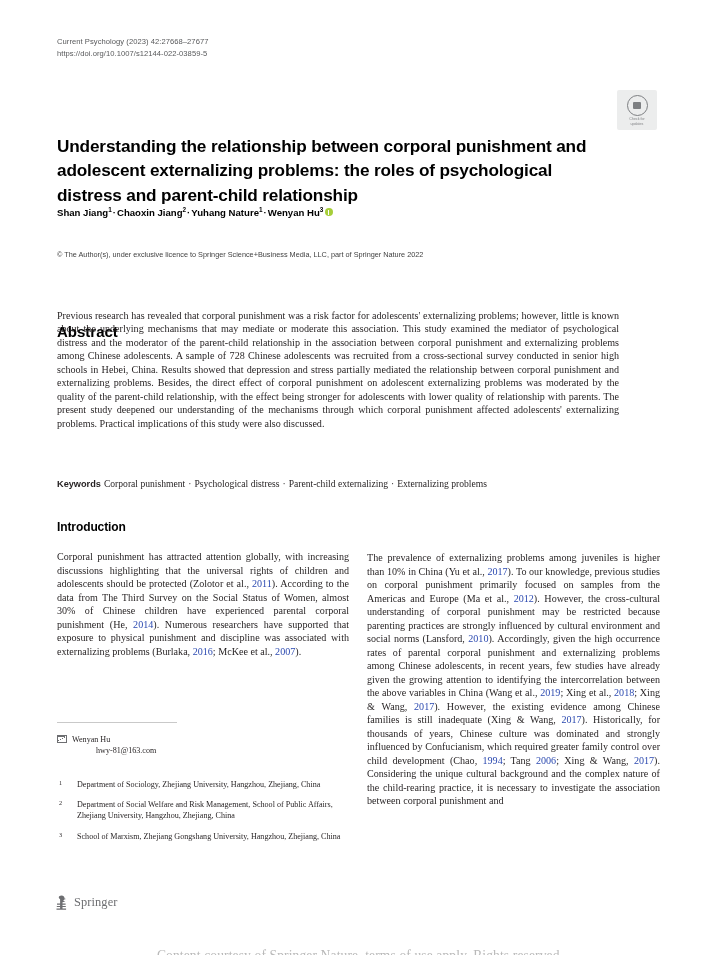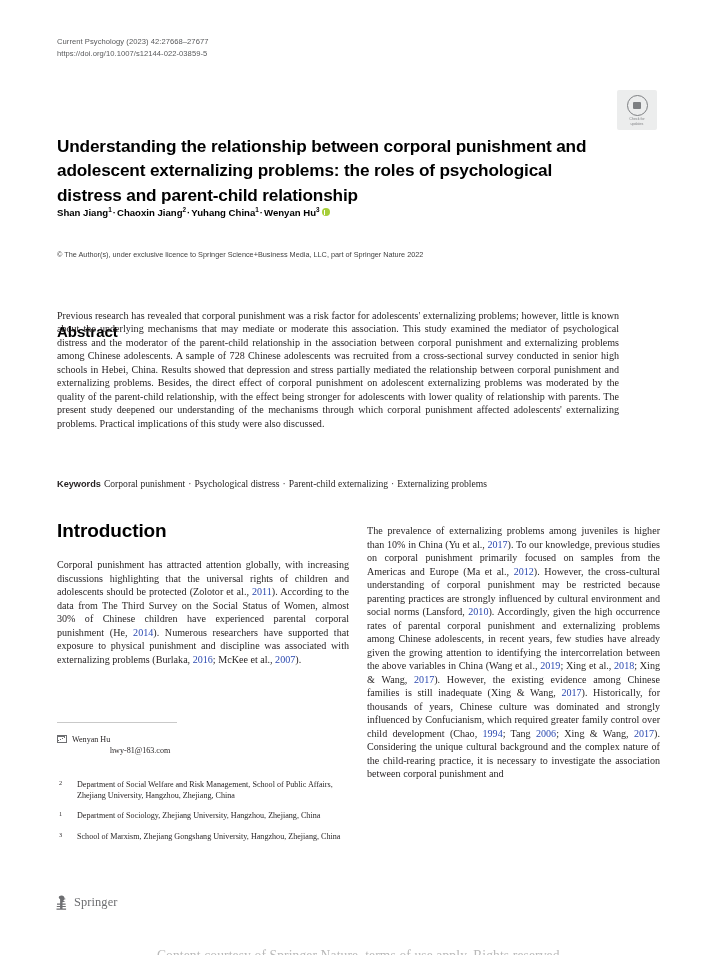--- a/index.html
+++ b/index.html
@@ -193,27 +193,27 @@
   
   .col-left {
     position: absolute;
     left: 57px;
     top: 520px;
     width: 292px;
   }
   .col-right {
     position: absolute;
     left: 367px;
-    top: 524px;
+    top: 551px;
     width: 293px;
   }
   .section-head {
     font-family: "Liberation Sans", "DejaVu Sans", sans-serif;
     font-weight: bold;
-    font-size: 19px;
+    font-size: 12px;
     color: #000;
     margin: 0 0 16px 0;
     letter-spacing: -0.1px;
   }
   .body-par {
     font-size: 10.1px;
     line-height: 13.5px;
     text-align: justify;
     margin: 0;
     color: #231f20;
@@ -253,21 +253,21 @@
     position: absolute;
     left: 0.2px;
     top: 0.2px;
     width: 6.6px;
     height: 3.2px;
     border-top: 0.8px solid #6d6e71;
     transform: skewY(0deg);
     background:
       linear-gradient(to bottom right, transparent 47%, #6d6e71 47%, #6d6e71 53%, transparent 53%);
   }
-  .corr-mail { margin-left: 22px; padding-left: 31px; }
+  .corr-mail { margin-left: 8px; padding-left: 31px; }
 
   .affils {
     position: absolute;
     left: 57px;
     top: 779px;
     width: 295px;
   }
   .affil {
     position: relative;
     font-size: 8.1px;
@@ -333,21 +333,21 @@
     <div class="ring"></div>
     <div class="cm-label">
       <span>Check for</span><br>
       <span>updates</span>
     </div>
   </div>
 
   <h1 class="paper-title">Understanding the relationship between corporal punishment and adolescent externalizing problems: the roles of psychological distress and parent-child relationship</h1>
 
   <div class="authors">
-    <span><span>Shan Jiang</span><sup>1</sup></span><span class="sep">·</span><span><span>Chaoxin Jiang</span><sup>2</sup></span><span class="sep">·</span><span><span>Yuhang China</span><sup>1</sup></span><span class="sep">·</span><span><span>Wenyan Hu</span><sup>3</sup></span><span class="orcid"></span>
+    <span><span>Shan Jiang</span><sup>1</sup></span><span class="sep">·</span><span><span>Chaoxin Jiang</span><sup>2</sup></span><span class="sep">·</span><span><span>Yuhang Nature</span><sup>1</sup></span><span class="sep">·</span><span><span>Wenyan Hu</span><sup>3</sup></span><span class="orcid"></span>
   </div>
 
   <div class="pubinfo">
     <div>© The Author(s), under exclusive licence to Springer Science+Business Media, LLC, part of Springer Nature 2022</div>
   </div>
 
   <div class="abstract-head">Abstract</div>
   <div class="abstract-body">Previous research has revealed that corporal punishment was a risk factor for adolescents' externalizing problems; however, little is known about the underlying mechanisms that may mediate or moderate this association. This study examined the mediator of psychological distress and the moderator of the parent-child relationship in the association between corporal punishment and externalizing problems among Chinese adolescents. A sample of 728 Chinese adolescents was recruited from a cross-sectional survey conducted in senior high schools in Hebei, China. Results showed that depression and stress partially mediated the relationship between corporal punishment and externalizing problems. Besides, the direct effect of corporal punishment on adolescent externalizing problems was moderated by the quality of the parent-child relationship, with the effect being stronger for adolescents with lower quality of relationship with parents. The present study deepened our understanding of the mechanisms through which corporal punishment affected adolescents' externalizing problems. Practical implications of this study were also discussed.</div>
 
   <div class="keywords">
@@ -367,26 +367,26 @@
 
   <div class="corr">
     <div>
       <span class="env-icon"></span><span>Wenyan Hu</span>
     </div>
     <div class="corr-mail">hwy-81@163.com</div>
   </div>
 
   <div class="affils">
     <div class="affil">
+      <span class="num">1</span>
+      <span>Department of Sociology, Zhejiang University, Hangzhou, Zhejiang, China</span>
+    </div>
+    <div class="affil">
       <span class="num">2</span>
       <span>Department of Social Welfare and Risk Management, School of Public Affairs, Zhejiang University, Hangzhou, Zhejiang, China</span>
-    </div>
-    <div class="affil">
-      <span class="num">1</span>
-      <span>Department of Sociology, Zhejiang University, Hangzhou, Zhejiang, China</span>
     </div>
     <div class="affil">
       <span class="num">3</span>
       <span>School of Marxism, Zhejiang Gongshang University, Hangzhou, Zhejiang, China</span>
     </div>
   </div>
 
   <div class="springer-logo">
     <span class="mark">
       <svg width="14" height="17" viewBox="0 0 14 17">

